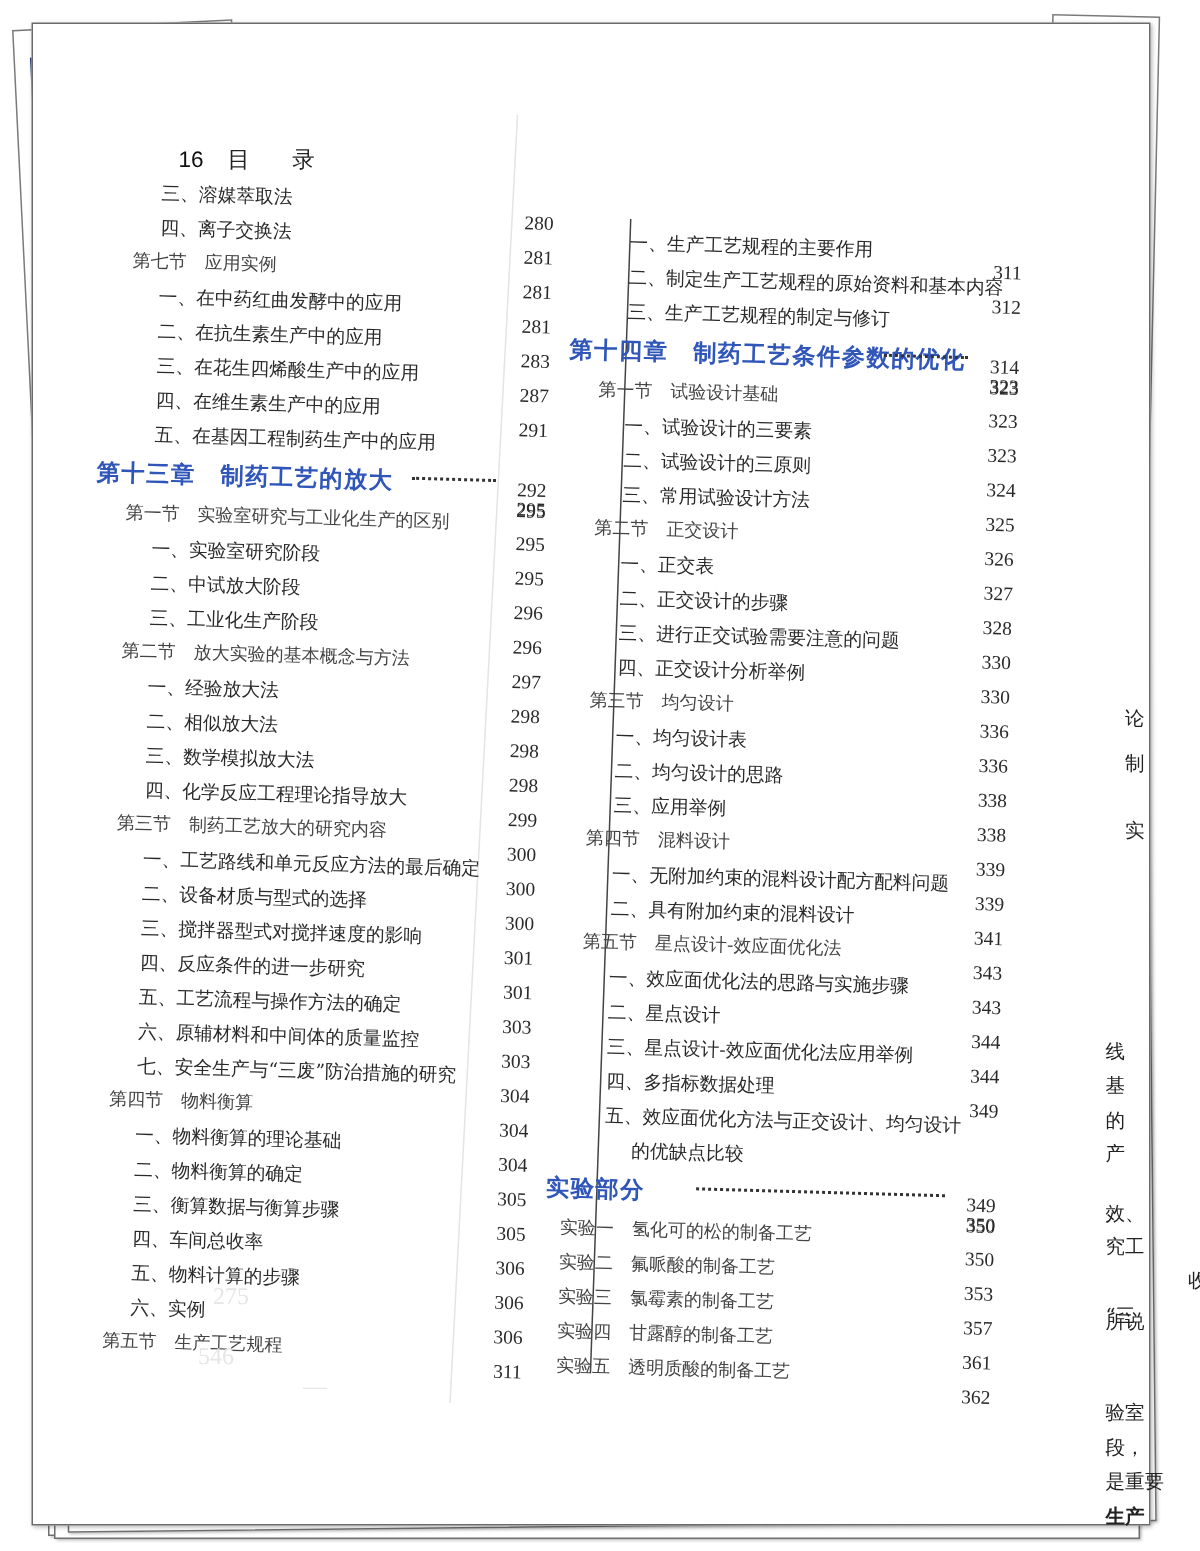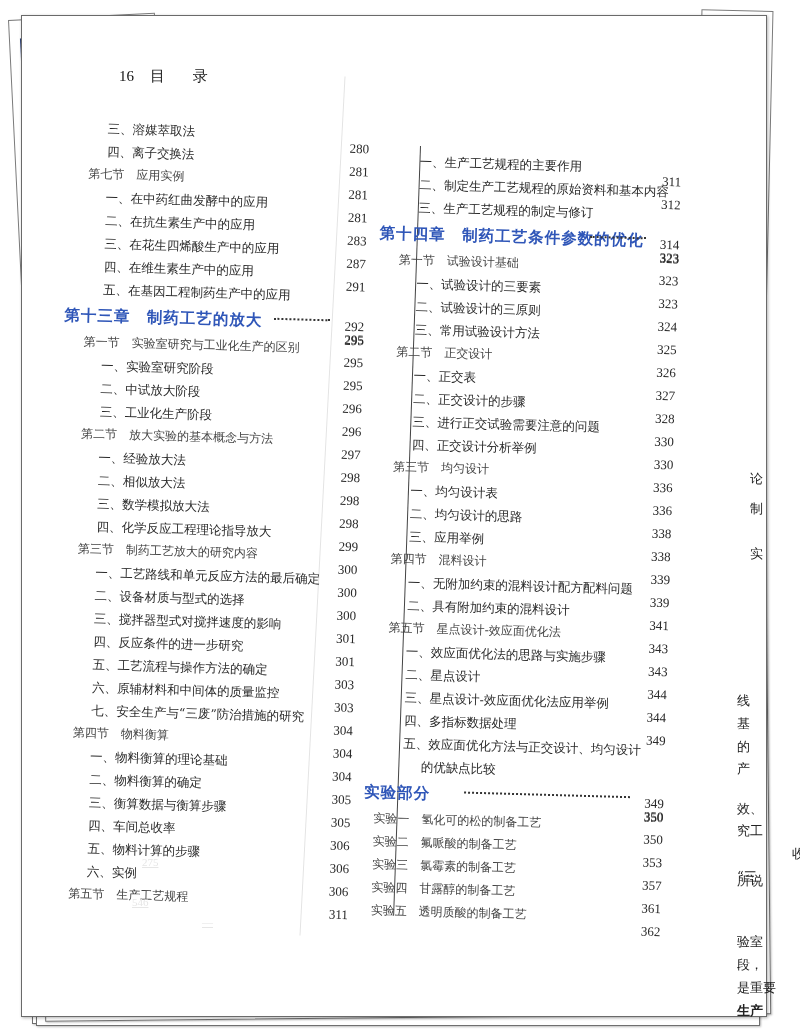--- a/index.html
+++ b/index.html
@@ -12,40 +12,40 @@
     .back2 { left: 36px; top: 30px; width: 722px; height: 994px; }
     .back3 { left: 32px; top: 28px; width: 725px; height: 994px; }
     .back-tilt { left: 8px; top: 20px; width: 145px; height: 960px; transform: rotate(-2.8deg); transform-origin: top left; border: 1px solid #7a7a7a; background:#fff; position:absolute; }
     .back-tilt .stripe { position:absolute; left: 10px; top: 18px; width: 4px; height: 60px; background: linear-gradient(#2c3f73,#8fa0c8); }
     .under-right { position: absolute; left: 690px; top: 10px; width: 70px; height: 1010px; background:#fff; border:1px solid #7a7a7a; transform: rotate(1.3deg); }
     .under-right .olive { position:absolute; right: 8px; top: 870px; width: 6px; height: 120px; background: linear-gradient(#d6c56d,#8e7a14); }
     .page {
       position: absolute; left: 21px; top: 15px; width: 744px; height: 1000px;
       background: #fff; border: 1px solid #6a6a6a; box-shadow: 1px 1px 3px rgba(0,0,0,0.3); overflow: hidden;
     }
-    .header { position:absolute; left: 97px; top: 51px; display:flex; align-items: baseline; gap: 16px; font-family: Liberation Serif, serif; }
+    .header { position:absolute; left: 97px; top: 51px; display:flex; align-items: baseline; gap: 16px; font-family: Liberation Sans, sans-serif; }
     .header .pnum { font-size: 15px; color:#111; }
-    .header .title { font-size: 15px; letter-spacing: 12px; color:#222; }
+    .header .title { font-size: 15px; letter-spacing: 12px; color:#222;margin-top:30px; }
     .col { position: absolute; transform-origin: top left; }
     .col-left { left: 48px; top: 100px; width: 300px; transform: rotate(1.6deg); }
     .col-right { left: 360px; top: 133px; width: 300px; transform: rotate(1.6deg); }
     .gutter { position:absolute; left: 398px; top: 130px; width: 1px; height: 770px; background: #444; transform: rotate(2deg); transform-origin: top left; }
     .fold { position:absolute; left: 300px; top: 60px; width: 1px; height: 860px; background: #e4e4e4; transform: rotate(3deg); }
     .row { position: relative; height: 23px; line-height: 23px; font-size: 12.5px; white-space: nowrap; }
     .row .text { position:absolute; left: 0; }
     .row .num { position:absolute; right: 0; font-family: "Liberation Serif", serif; font-size: 13px; top: -10px; }
     .lvl-sec .text { left: 20px; font-family: "DejaVu Sans", sans-serif; font-size: 12px; color:#444; }
     .lvl-item .text { left: 38px; }
     .lvl-chap { height: 30px; line-height: 30px; }
     .lvl-chap .text { left: 0; font-family: "DejaVu Sans", sans-serif; font-weight: bold; font-size: 15.5px; color: #2f56b8; letter-spacing: 1px; }
     .lvl-chap .dots { position:absolute; left: 210px; right: 34px; top: 12px; border-bottom: 2px dotted #333; }
     .lvl-chap .num { top: 4px; }
     .lvl-exp .text { left: 10px; font-family: "DejaVu Sans", sans-serif; font-size: 12px; color:#444; }
     .peek { position:absolute; left: 735px; font-size: 13px; color:#222; font-family: "DejaVu Serif", serif; white-space: nowrap; }
-    .ghost { position:absolute; color: #e6e6e6; font-size: 11px; font-family:"Liberation Serif", serif;text-decoration:underline; }
+    .ghost { position:absolute; color: #e6e6e6; font-size: 16px; font-family:"Liberation Serif", serif; }
   </style>
 </head>
 <body>
 
 <div class="back-tilt">
     <div class="stripe"></div>
   </div>
 <div class="under-right">
     <div class="olive"></div>
   </div>

